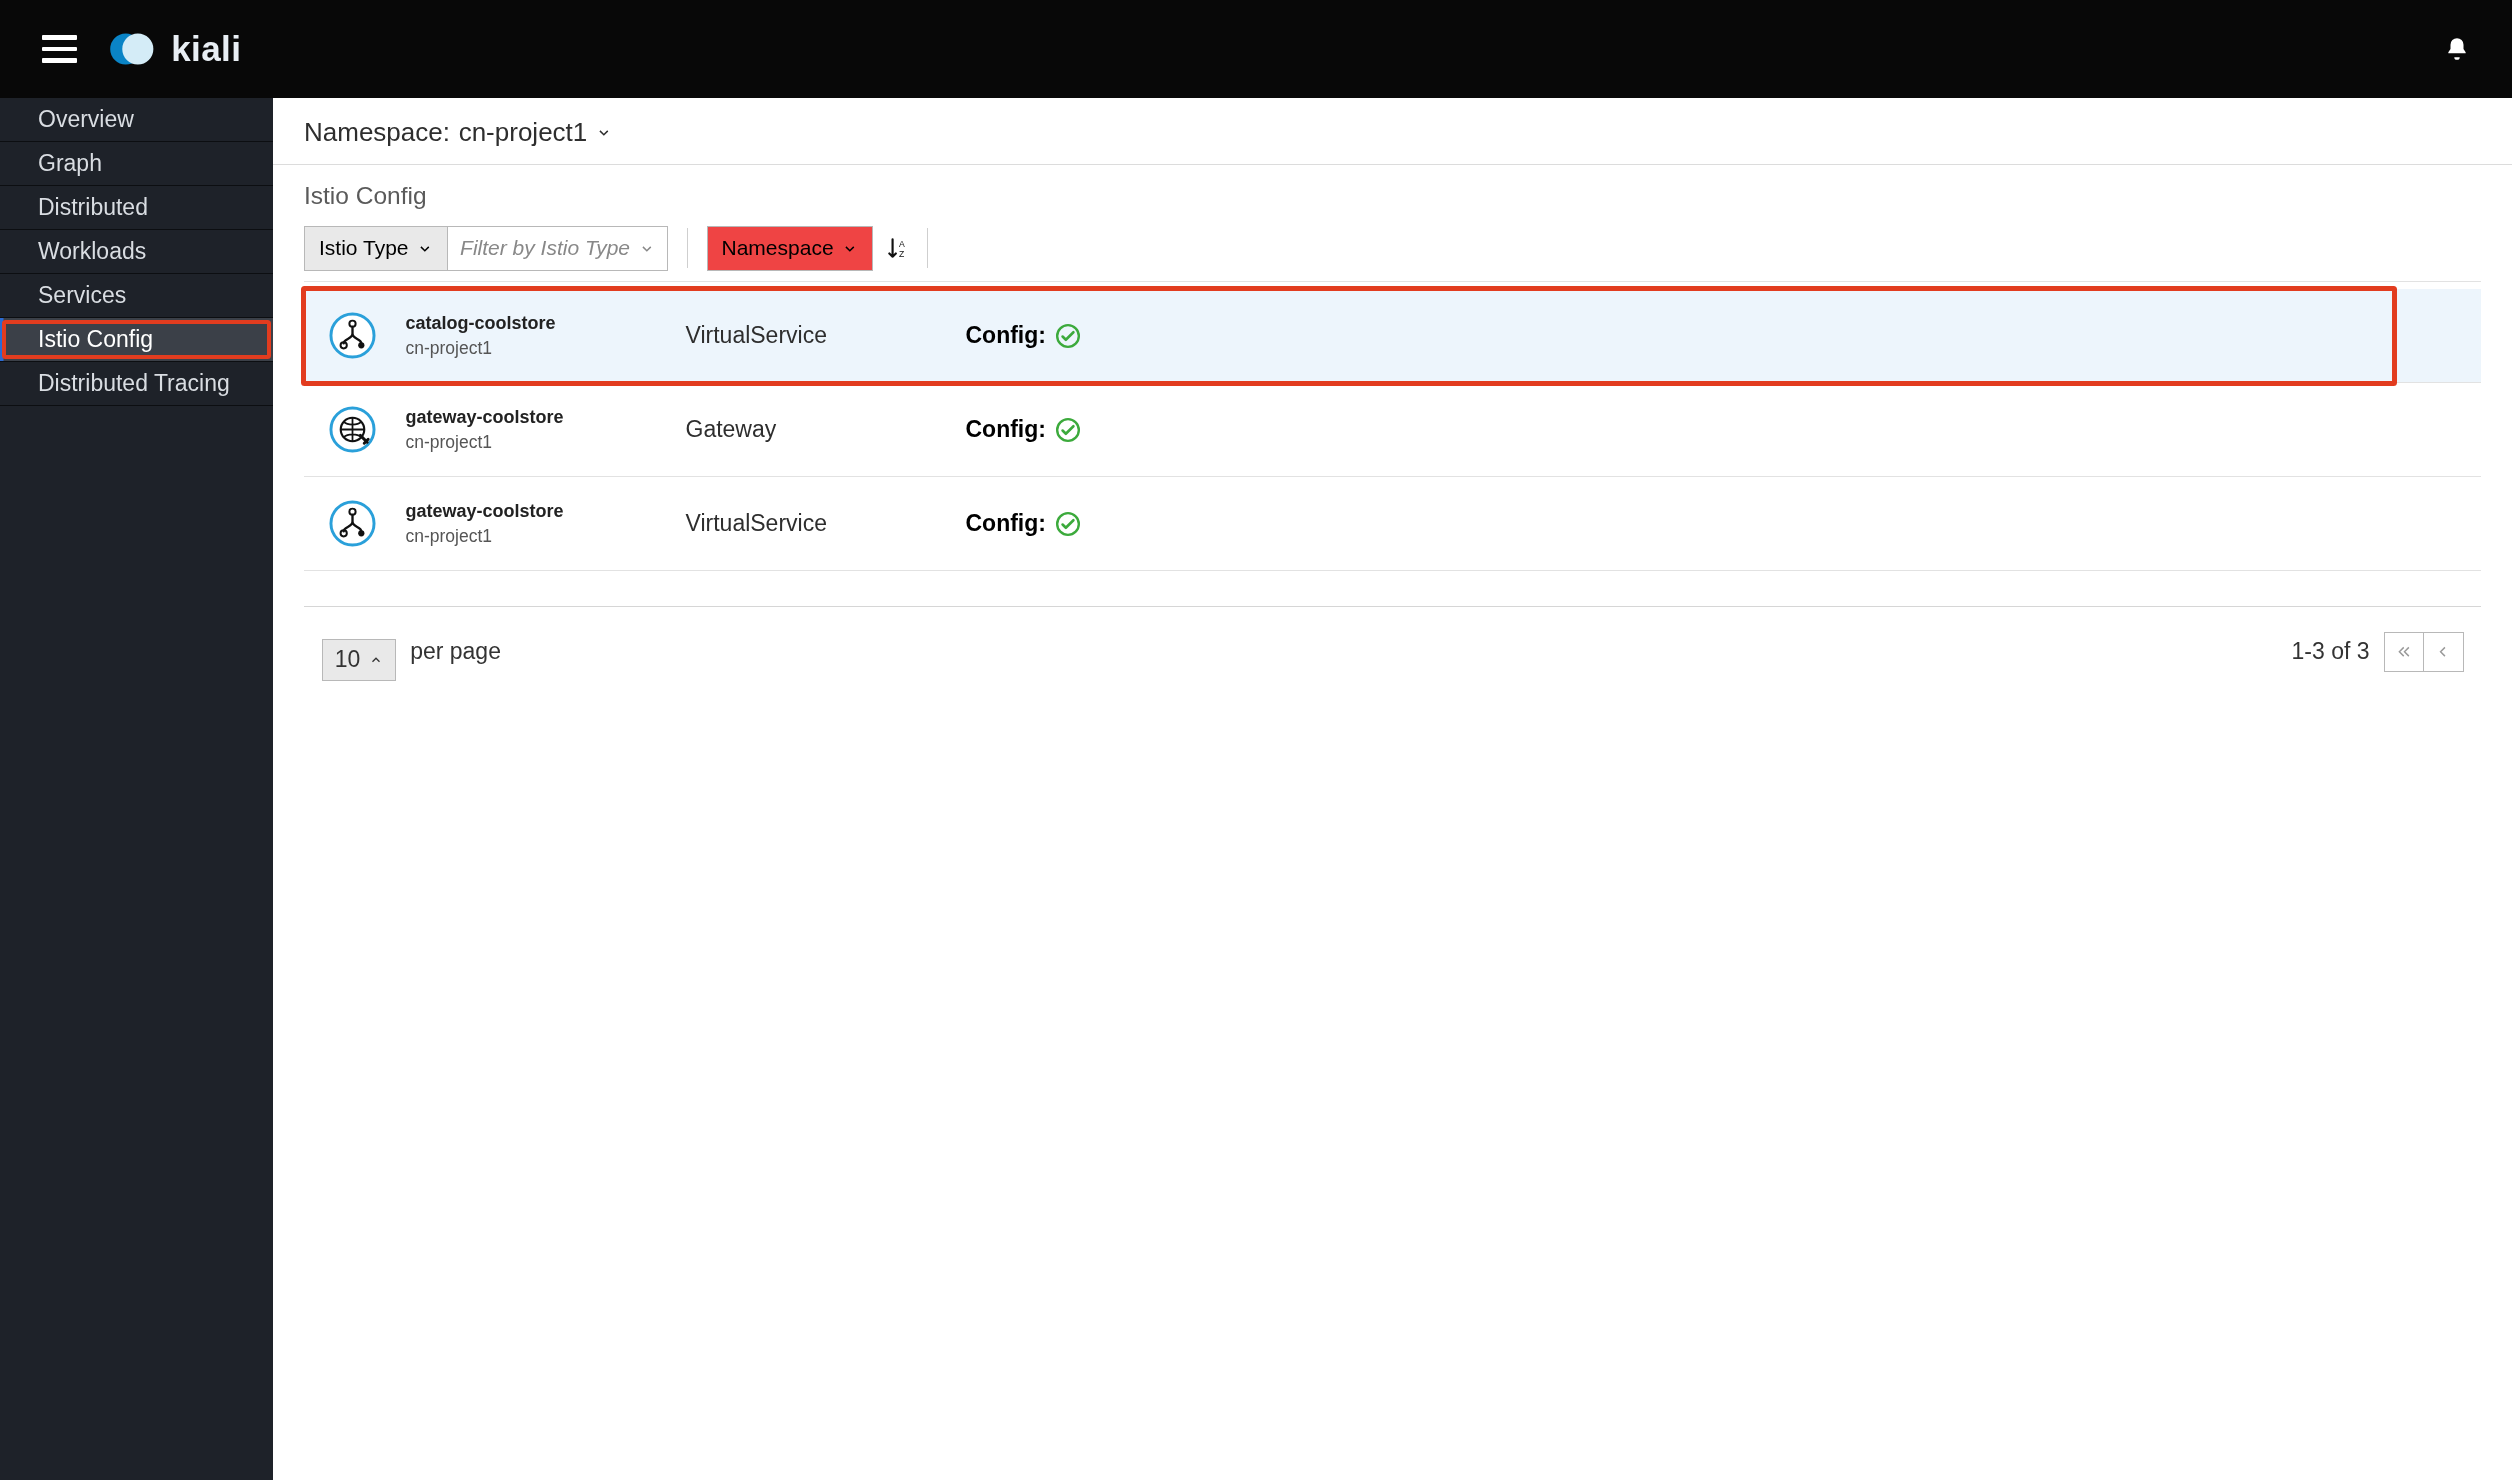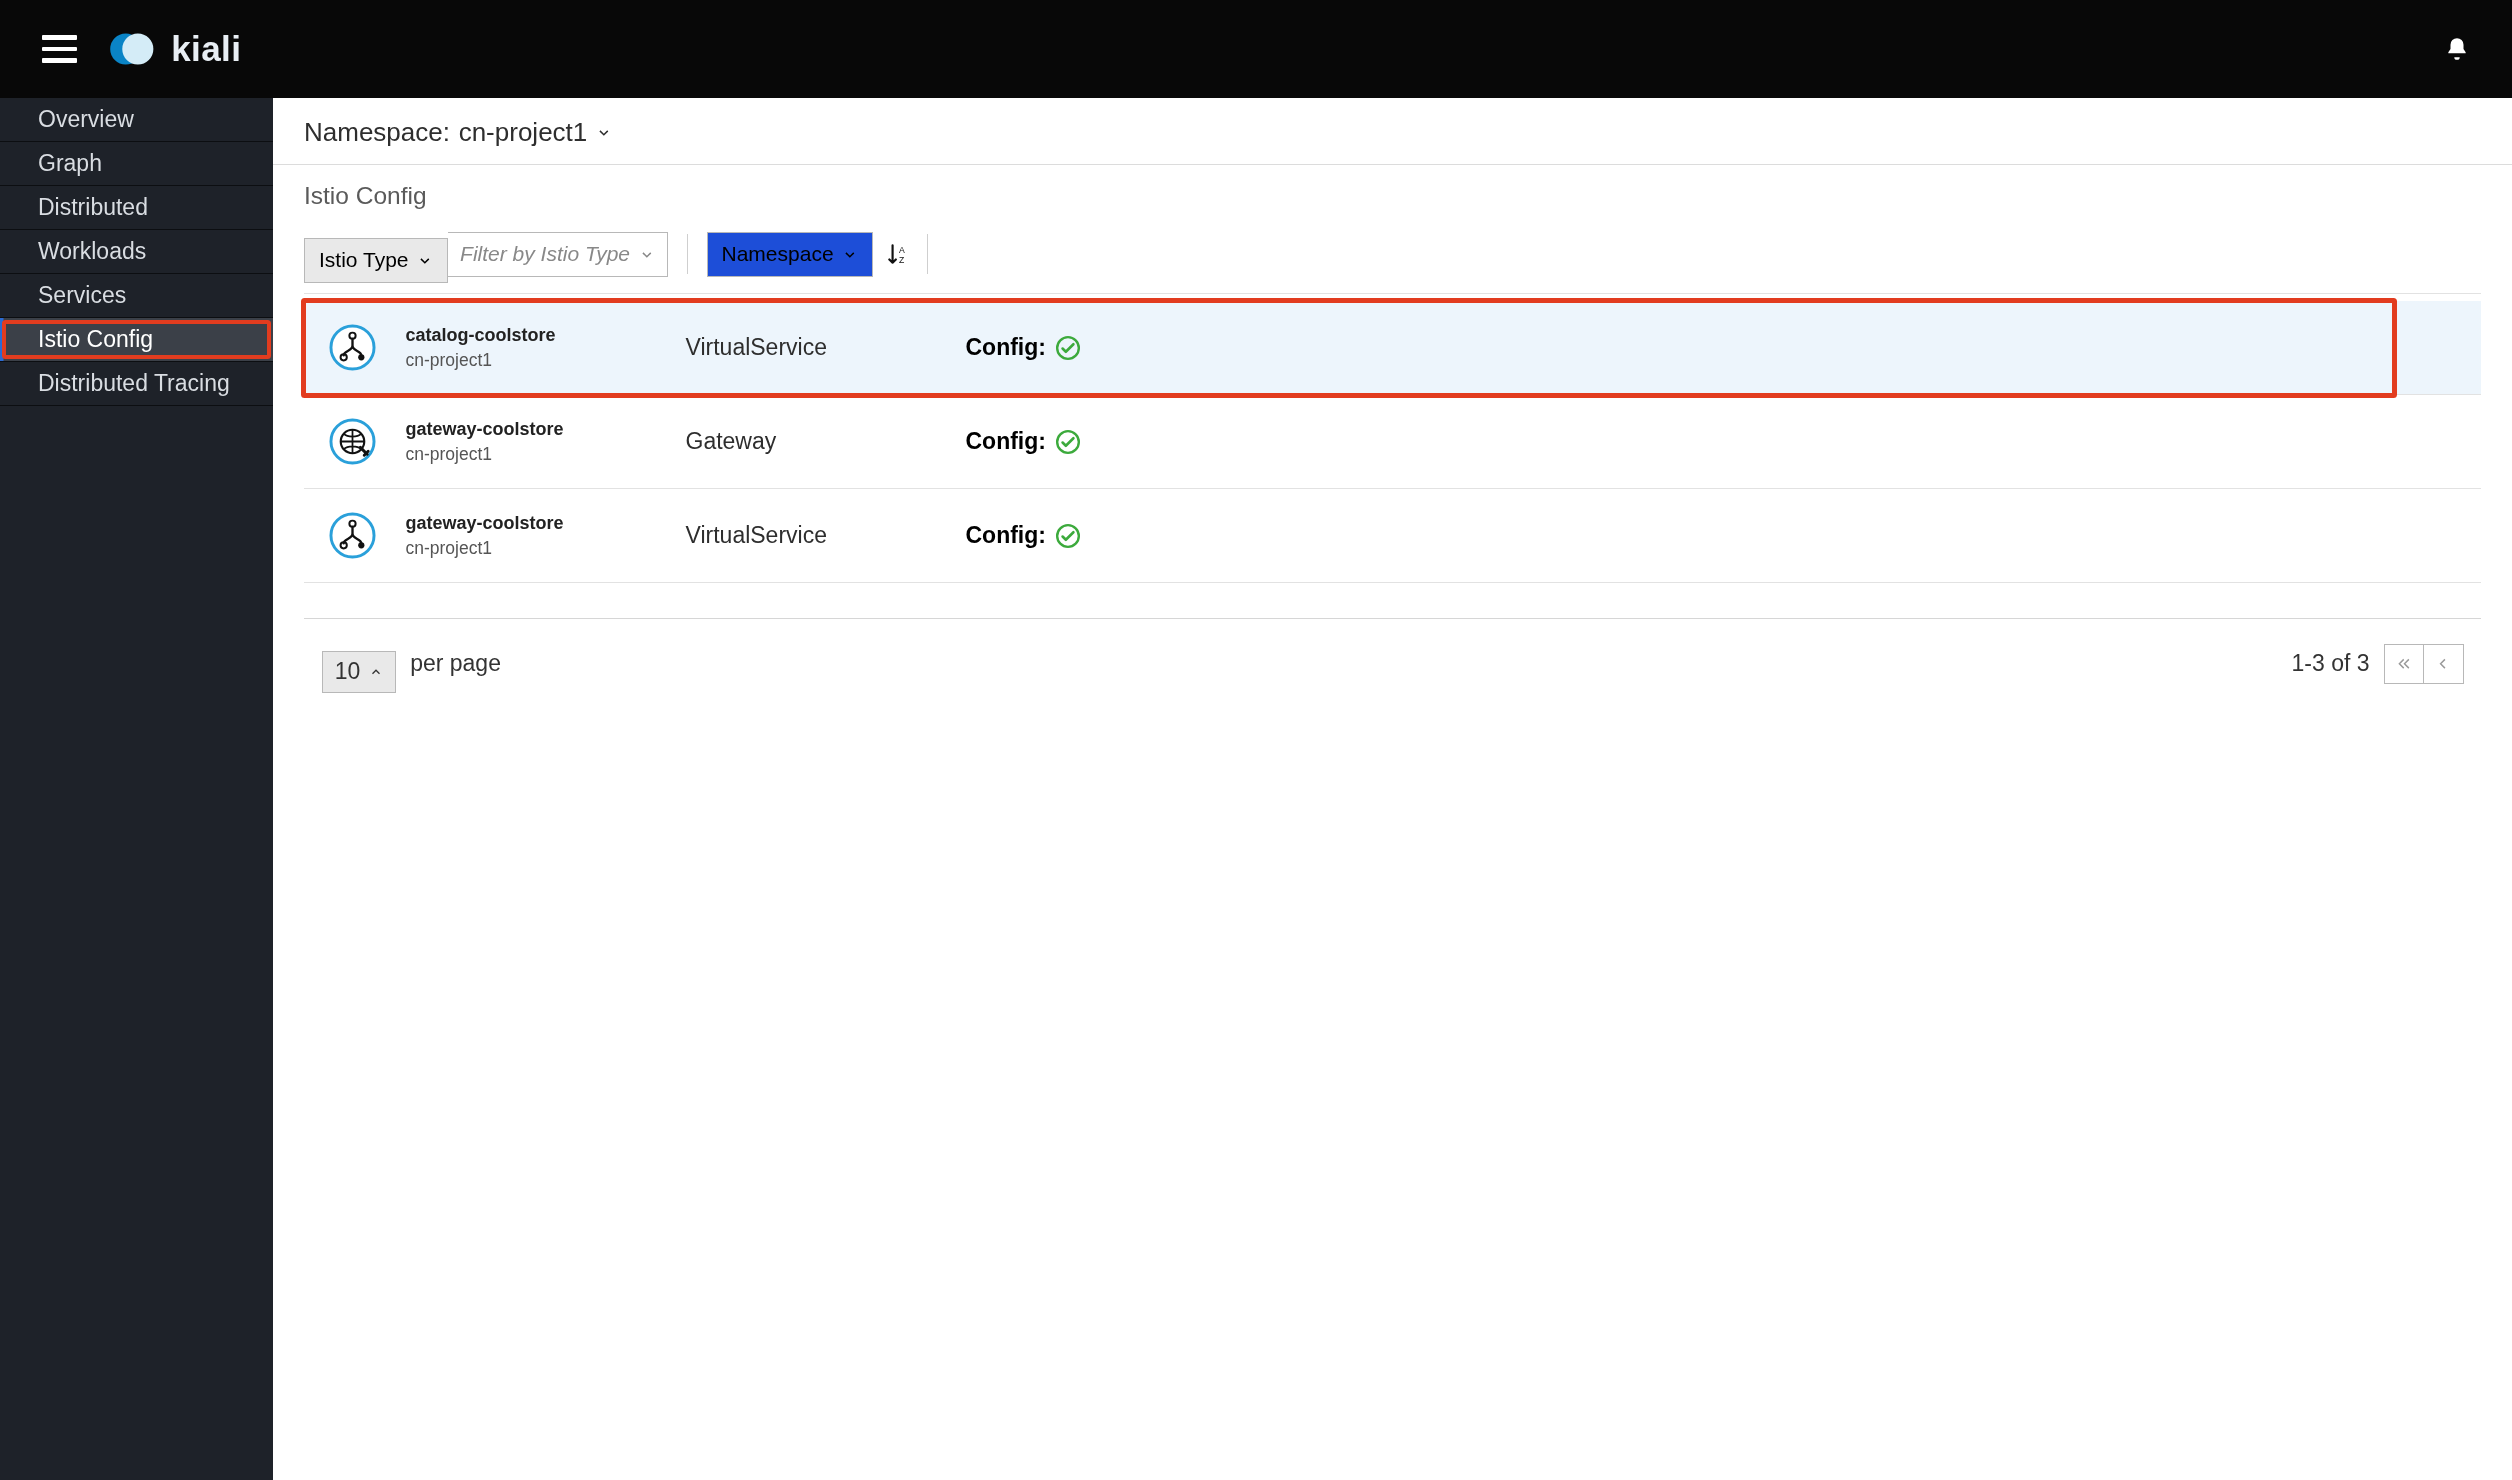--- a/index.html
+++ b/index.html
@@ -86,32 +86,32 @@
   .toolbar {
     display:flex; align-items:center; gap:0;
     margin-bottom:10.5px;
   }
   .select-box, .text-filter, .sort-box {
     height:45px; display:flex; align-items:center;
     font-size:21px;
   }
   .select-box {
     background:#e9e9e9; border:0.9px solid #b8b8b8;
-    padding:0 14px; gap:8.7px; cursor:pointer;margin-top:12px;
+    padding:0 14px; gap:8.7px; cursor:pointer;
   }
   .text-filter {
     background:#fff; border:0.9px solid #b8b8b8; border-left:none;
     padding:0 12.2px; color:#888; min-width:184px; gap:8.7px;
     font-style:italic;
   }
   .toolbar-divider {
     width:0.9px; height:40px; background:#cfcfcf; margin:0 19px;
   }
   .sort-box {
-    background:#1d4ed8; border:0.9px solid #b8b8b8;
+    background:#ef4444; border:0.9px solid #b8b8b8;
     padding:0 14px; gap:8.7px; cursor:pointer;
   }
   .sort-icon {
     margin-left:12.2px;
     display:inline-flex; align-items:center;
     font-size:21px;
     cursor:pointer;
   }
   .sort-icon svg { width:26px; height:26px; }
   .right-divider { width:0.9px; height:40px; background:#cfcfcf; margin-left:15.7px; }

